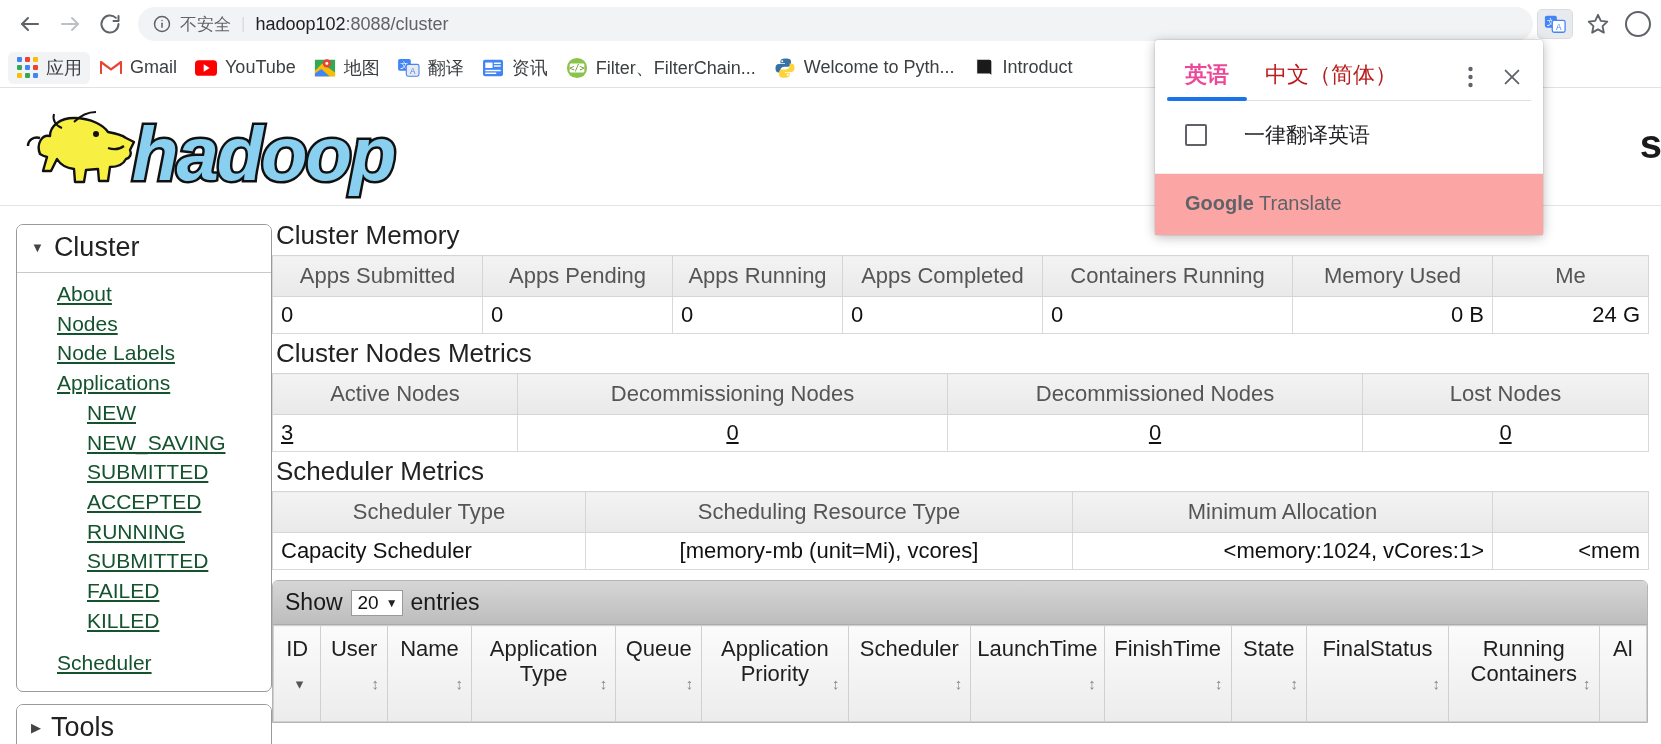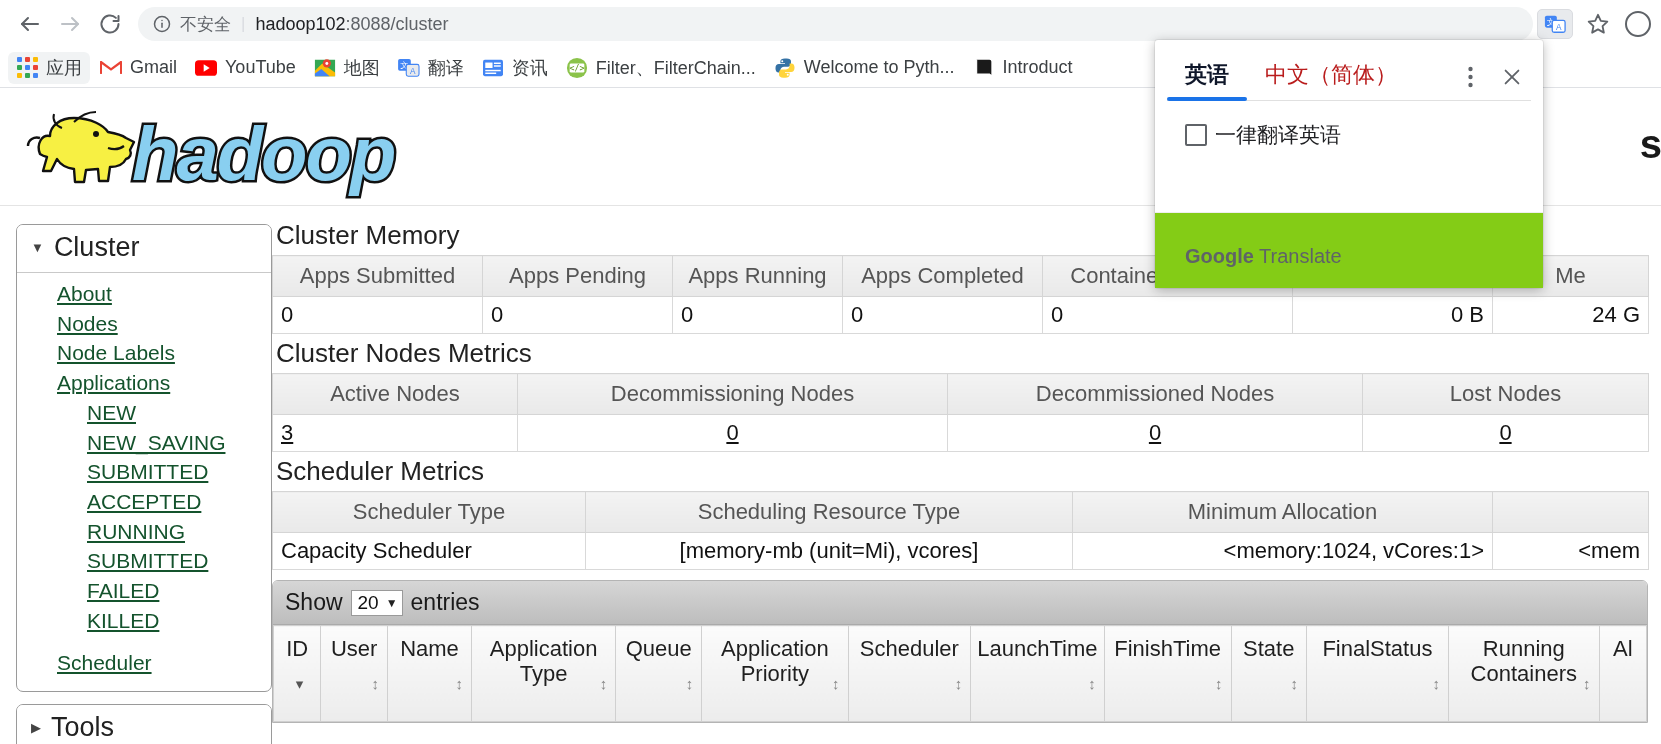--- a/index.html
+++ b/index.html
@@ -141,31 +141,31 @@
   .tr-popup{
     position:absolute; left:1155px; top:40px; width:388px;
     background:#fff; border-radius:3px;
     box-shadow:0 2px 12px rgba(0,0,0,.28), 0 0 0 1px rgba(0,0,0,.06);
     z-index:50;
   }
   .tr-tabs{ display:flex; align-items:flex-start; padding:14px 12px 0 12px; position:relative; }
   .tr-tab{
     font-size:22px; padding:6px 18px 10px; color:#b91c1c; position:relative; white-space:nowrap;
   }
-  .tr-tab.active{ color:#0f172a; font-weight:bold; }
+  .tr-tab.active{ color:#ec4899; font-weight:bold; }
   .tr-tab.active:after{
     content:""; position:absolute; left:0; right:0; bottom:-1px; height:4px; background:#1a73e8; border-radius:2px;
   }
   .tr-actions{ margin-left:auto; display:flex; align-items:center; gap:4px; padding-top:4px;}
   .tr-icon-btn{ width:38px;height:38px; display:flex;align-items:center;justify-content:center; color:#5f6368; font-size:22px;}
   .tr-underline{ height:1px; background:#e0e0e0; margin:0 12px; }
-  .tr-opt{ display:flex; align-items:center; gap:8px; padding:20px 12px 24px 30px; }
+  .tr-opt{ display:flex; align-items:center; gap:37px; padding:20px 12px 24px 30px; }
   .tr-check{ width:22px;height:22px; border:2px solid #5f6368; border-radius:2px; }
   .tr-opt-label{ font-size:21px; color:#202124; }
-  .tr-foot{ background:#84cc16; padding:32px 12px 20px 30px; border-top:1px solid #eee;margin-top:39px; }
+  .tr-foot{ background:#fca5a5; padding:18px 12px 20px 30px; border-top:1px solid #eee; }
   .tr-foot span{ font-size:20px; color:#5f6368; }
   .tr-foot .g{ color:#5f6368; font-weight:bold; }
 </style>
 </head>
 <body>
 
 <div class="chrome-top">
   <div class="nav-btn">
     <svg width="24" height="24" viewBox="0 0 24 24" fill="none" stroke="currentColor" stroke-width="2" stroke-linecap="round" stroke-linejoin="round">
         <path d="M20 12H4"></path>

